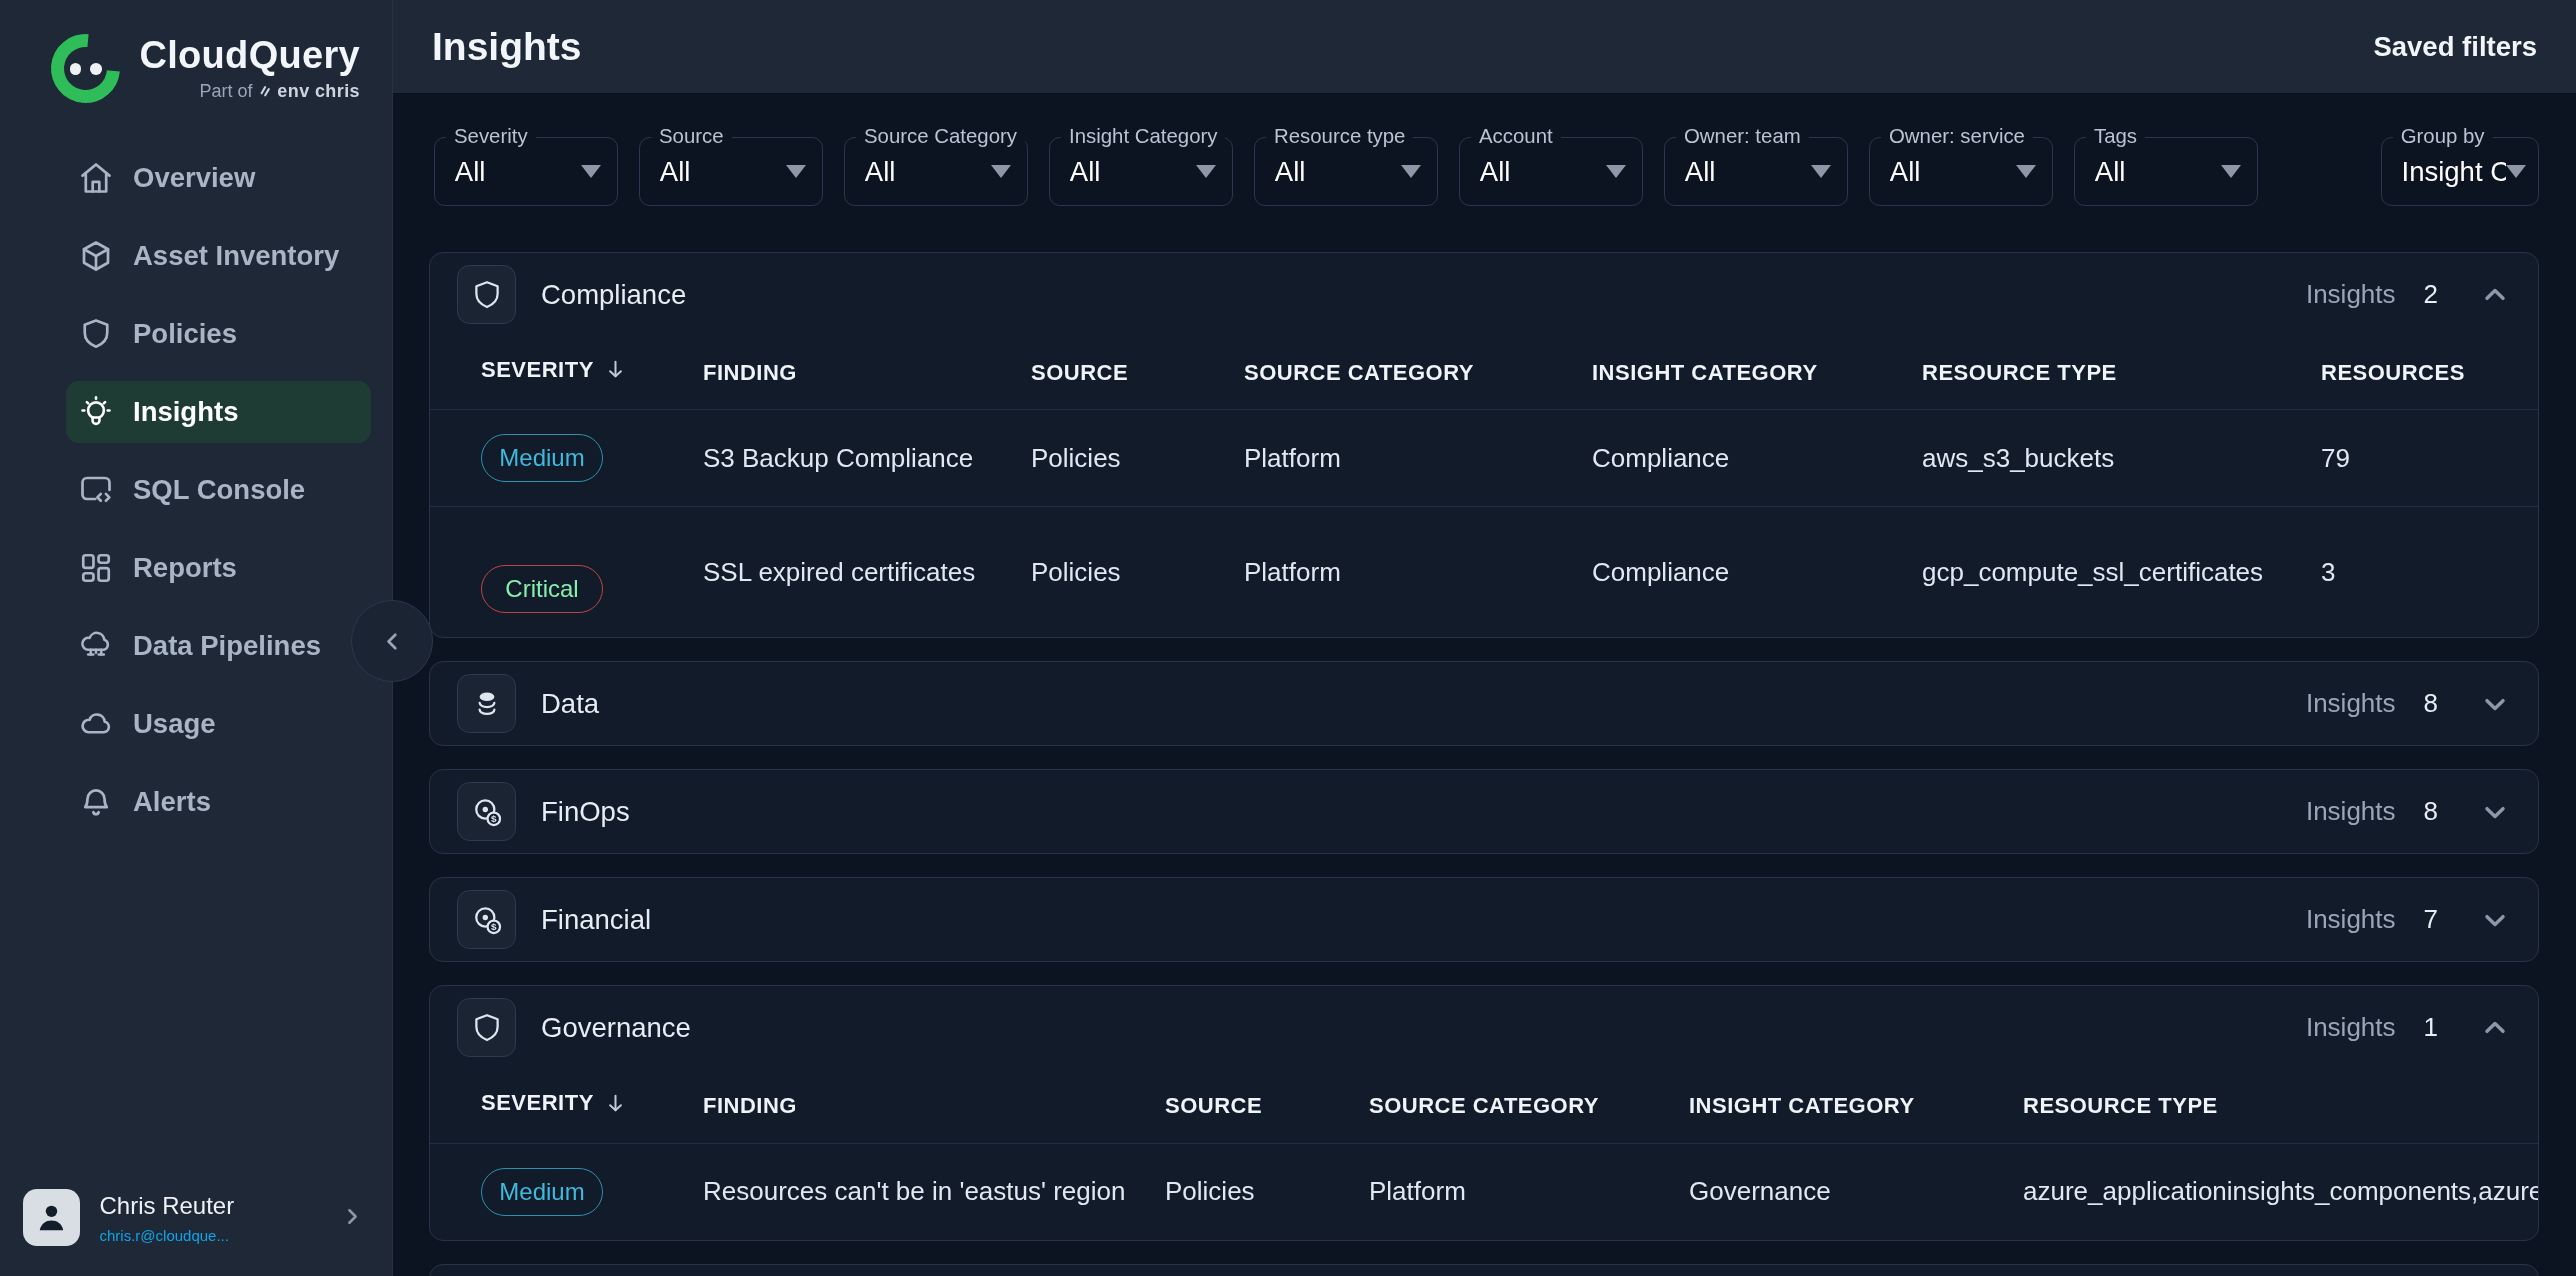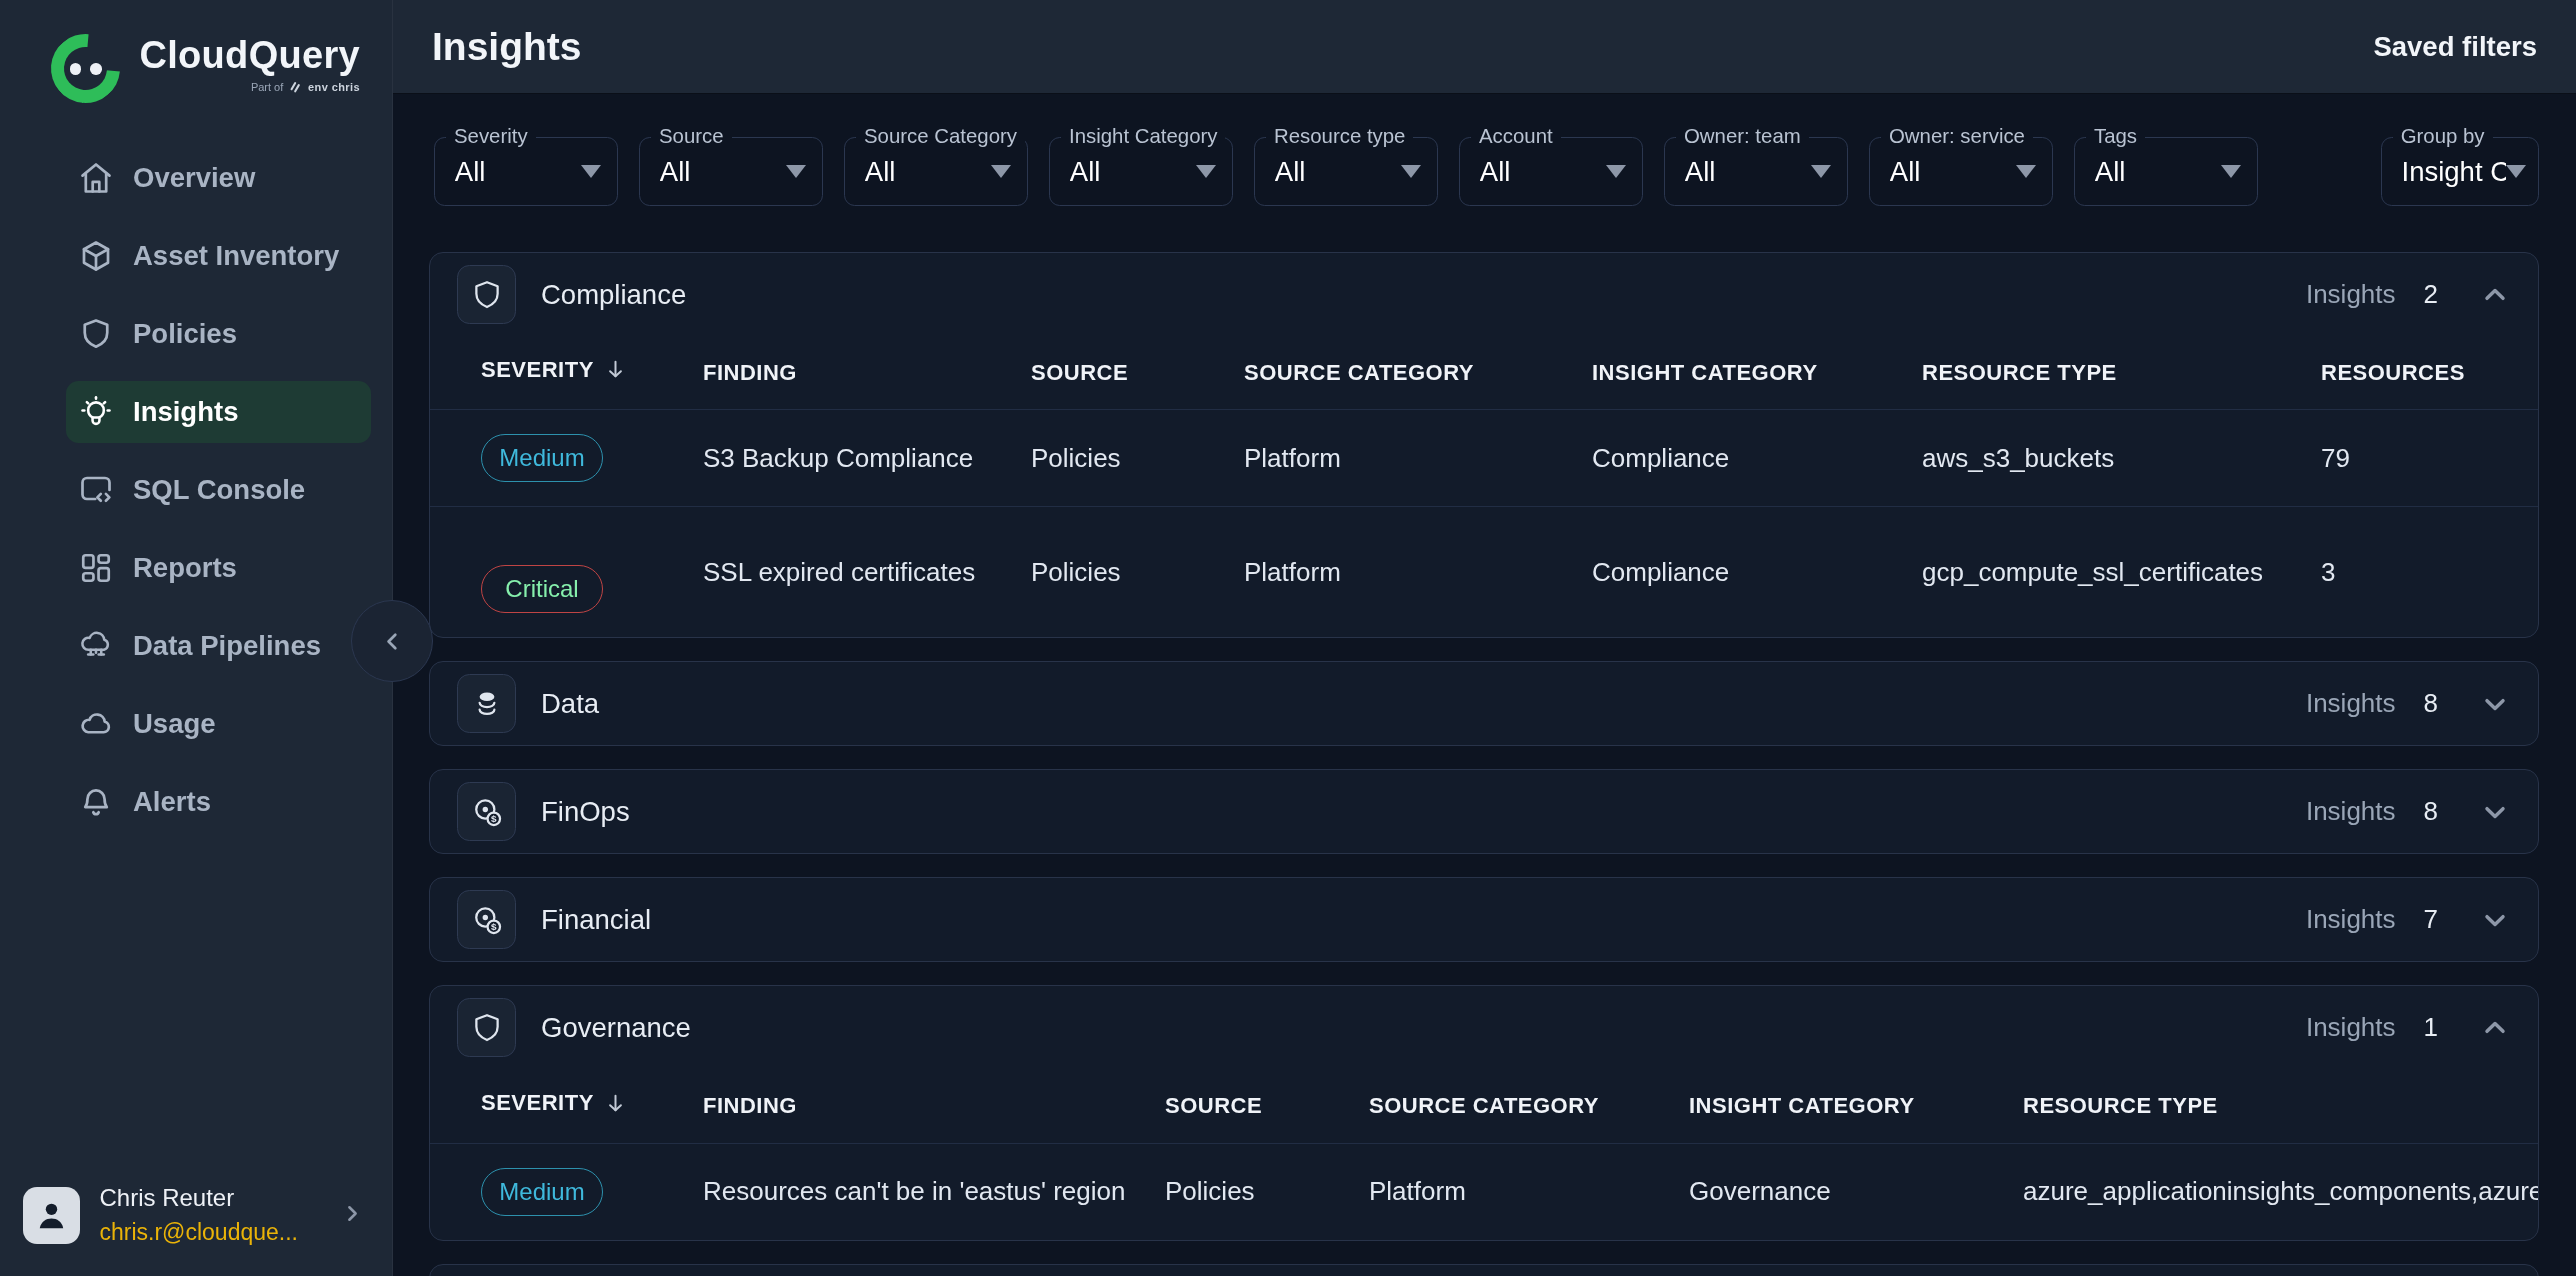--- a/index.html
+++ b/index.html
@@ -20,21 +20,21 @@
     position:relative; width:393px; height:100%; background:var(--panel);
     border-right:0.9px solid rgba(255,255,255,.05);
     display:flex; flex-direction:column; flex:0 0 393px; z-index:2;
   }
   .logo{ display:flex; align-items:flex-start; gap:19.5px; padding:34px 0 0 51px; cursor:pointer; }
   .logo-mark{ position:relative; width:69px; height:69px; flex:0 0 69px; }
   .logo-ring{ position:absolute; inset:0; border:13.3px solid var(--green); border-right-color:transparent; border-radius:50%; transform:rotate(-40deg); }
   .logo-eye{ position:absolute; width:11.5px; height:11.5px; border-radius:50%; background:#eef1f6; top:29px; }
   .logo-eye.l{ left:18.6px; } .logo-eye.r{ left:39px; }
   .brand-name{ font-size:38px; font-weight:700; color:#f2f5f9; letter-spacing:0.3px; }
-  .brand-tagline{ margin-top:3.6px; font-size:11px; color:#9aa6b7; text-align:right; display:flex; justify-content:flex-end; align-items:center; gap:6.2px; }
+  .brand-tagline{ margin-top:3.6px; font-size:18px; color:#9aa6b7; text-align:right; display:flex; justify-content:flex-end; align-items:center; gap:6.2px; }
   .brand-tagline .ez{ color:#cdd4de; font-weight:700; letter-spacing:0.4px; }
   .ez-icon{ width:12.4px; height:12.4px; color:#cdd4de; }
 
   nav{ margin-top:44px;padding-left:45px; }
   .nav-item{
     display:flex; align-items:center; gap:19.5px; height:62px; margin:16px 21px 0 21px;
     padding:0 11.5px; border-radius:12.4px; color:#a9b4c4; font-size:27.5px; font-weight:700; cursor:pointer;
   }
   .nav-item:first-child{ margin-top:0; }
   .nav-item svg{ width:36px; height:36px; flex:0 0 36px; }
@@ -47,21 +47,21 @@
     background:#1b2433; border:0.9px solid #2b3750; color:#9aa6b7;
     display:grid; place-items:center; cursor:pointer; z-index:6;
   }
   .collapse-btn svg{ width:27px; height:27px; }
 
   .user{ margin-top:auto; display:flex; align-items:center; gap:19.5px; padding:25px 27px 30px 23px; cursor:pointer; }
   .avatar{ width:57px; height:57px; border-radius:14px; background:#d9dee5; display:grid; place-items:center; flex:0 0 57px; }
   .avatar svg{ width:37px; height:37px; color:#141d2b; }
   .user-info{ display:flex; flex-direction:column; gap:7px; min-width:0; }
   .user-name{ font-size:24px; color:#eef1f6; }
-  .user-email{ font-size:23px; color:#eab308; }
+  .user-email{ font-size:15px; color:#0ea5e9; }
   .user-chev{ margin-left:auto; color:#8d97a8; }
   .user-chev svg{ width:25px; height:25px; }
 
   
   main{ flex:1; display:flex; flex-direction:column; min-width:0; }
   header{
     height:94px; background:var(--panel); display:flex; align-items:center;
     padding:0 39px; border-bottom:0.9px solid #0a0f18; flex:0 0 94px;
   }
   .page-title{ font-size:39px; font-weight:700; color:#f2f5f9; }

